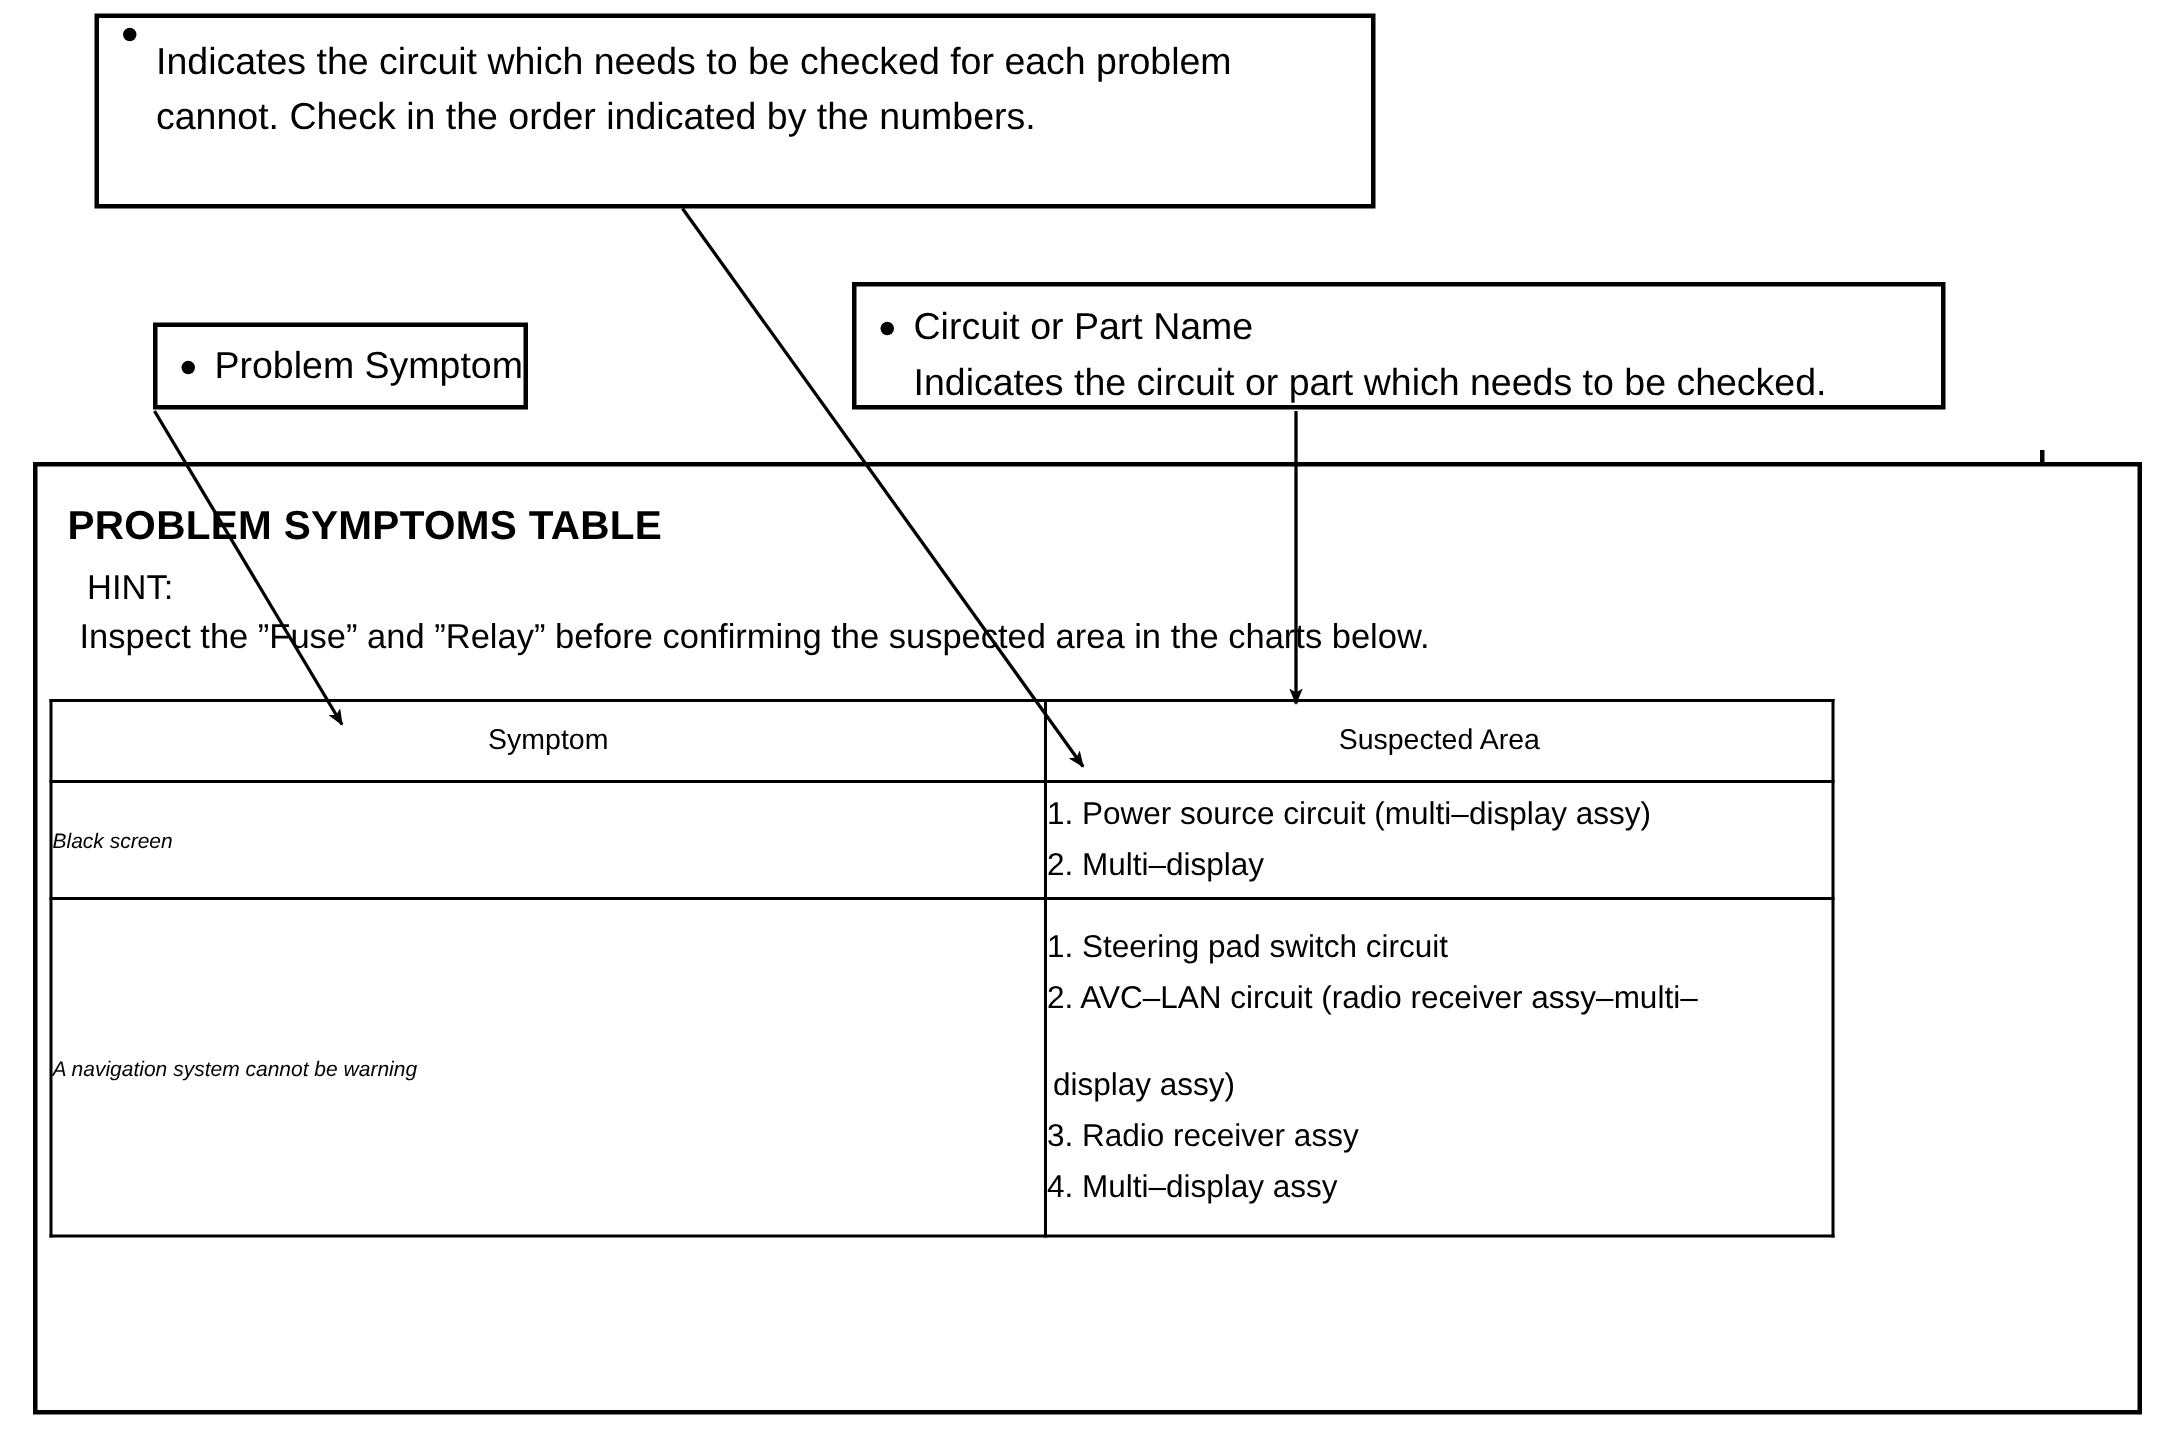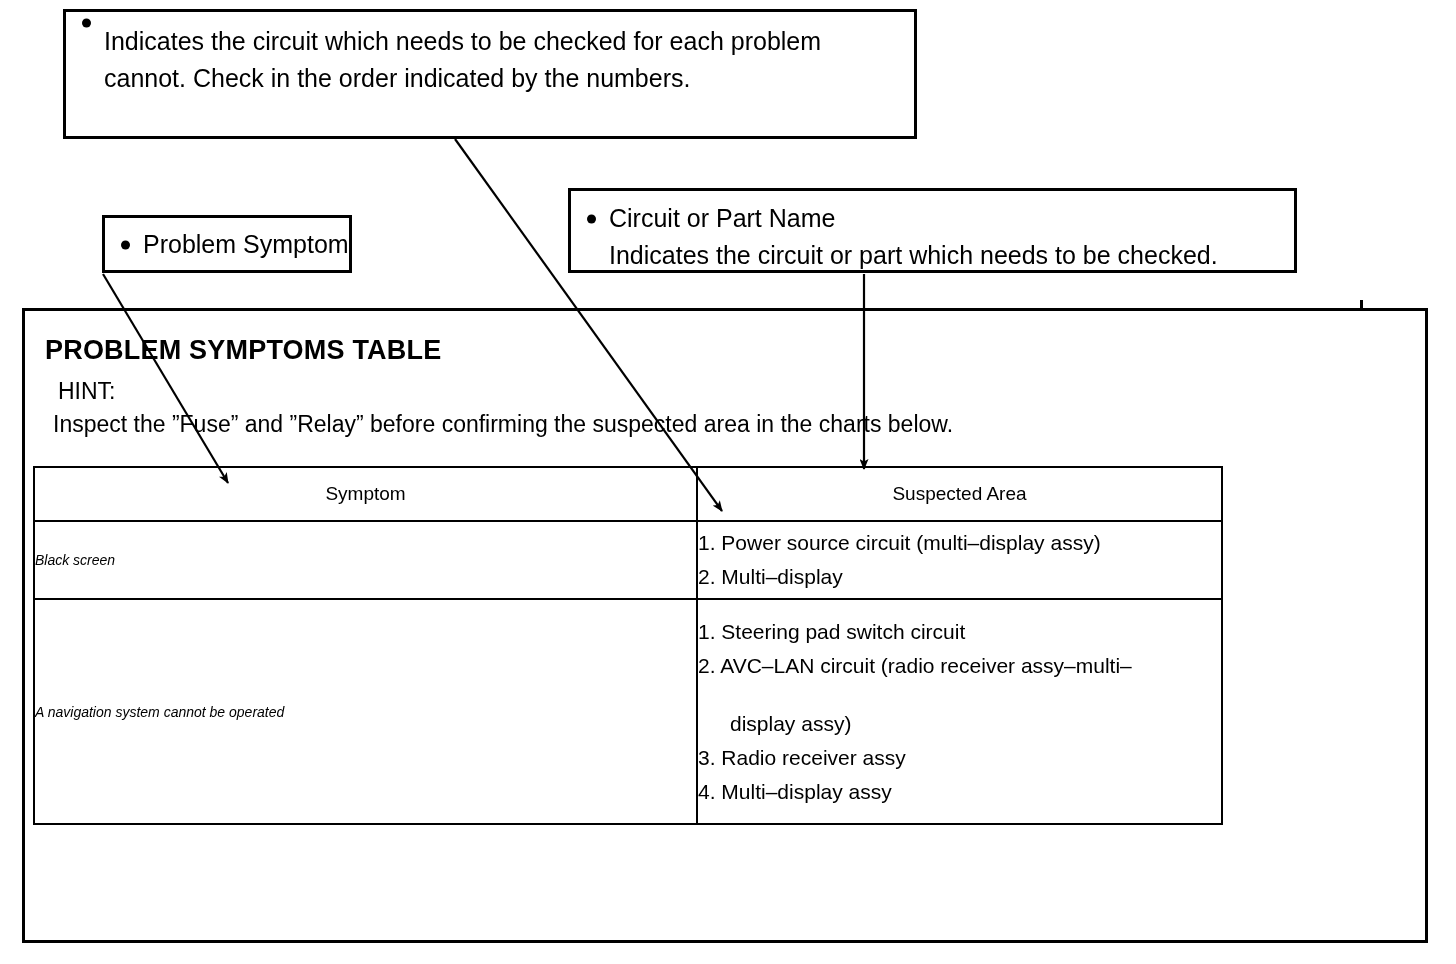--- a/index.html
+++ b/index.html
@@ -168,21 +168,21 @@
   .suspected-cell {
     font-size: 21px;
     padding: 10px 8px 10px 16px;
   }
   .suspected-cell .sus-item {
     display: block;
     line-height: 34px;
     white-space: nowrap;
   }
   .suspected-cell .sus-item.wrapped {
-    padding-left: 32px;
+    padding-left: 4px;
     margin-top: 24px;
   }
 
   .row-h1 { height: 78px; }
   .row-h2 { height: 82px; }
   .row-h3 { height: 225px; }
 </style>
 </head>
 <body>
 
@@ -245,21 +245,21 @@
     </thead>
     <tbody>
       <tr class="row-h1">
         <td class="symptom-cell">Black screen</td>
         <td class="suspected-cell">
           <span class="sus-item">1. Power source circuit (multi–display assy)</span>
           <span class="sus-item">2. Multi–display</span>
         </td>
       </tr>
       <tr class="row-h3">
-        <td class="symptom-cell">A navigation system cannot be operated</td>
+        <td class="symptom-cell">A navigation system cannot be warning</td>
         <td class="suspected-cell">
           <span class="sus-item">1. Steering pad switch circuit</span>
           <span class="sus-item">2. AVC–LAN circuit (radio receiver assy–multi–</span>
           <span class="sus-item wrapped">display assy)</span>
           <span class="sus-item">3. Radio receiver assy</span>
           <span class="sus-item">4. Multi–display assy</span>
         </td>
       </tr>
     </tbody>
   </table>

